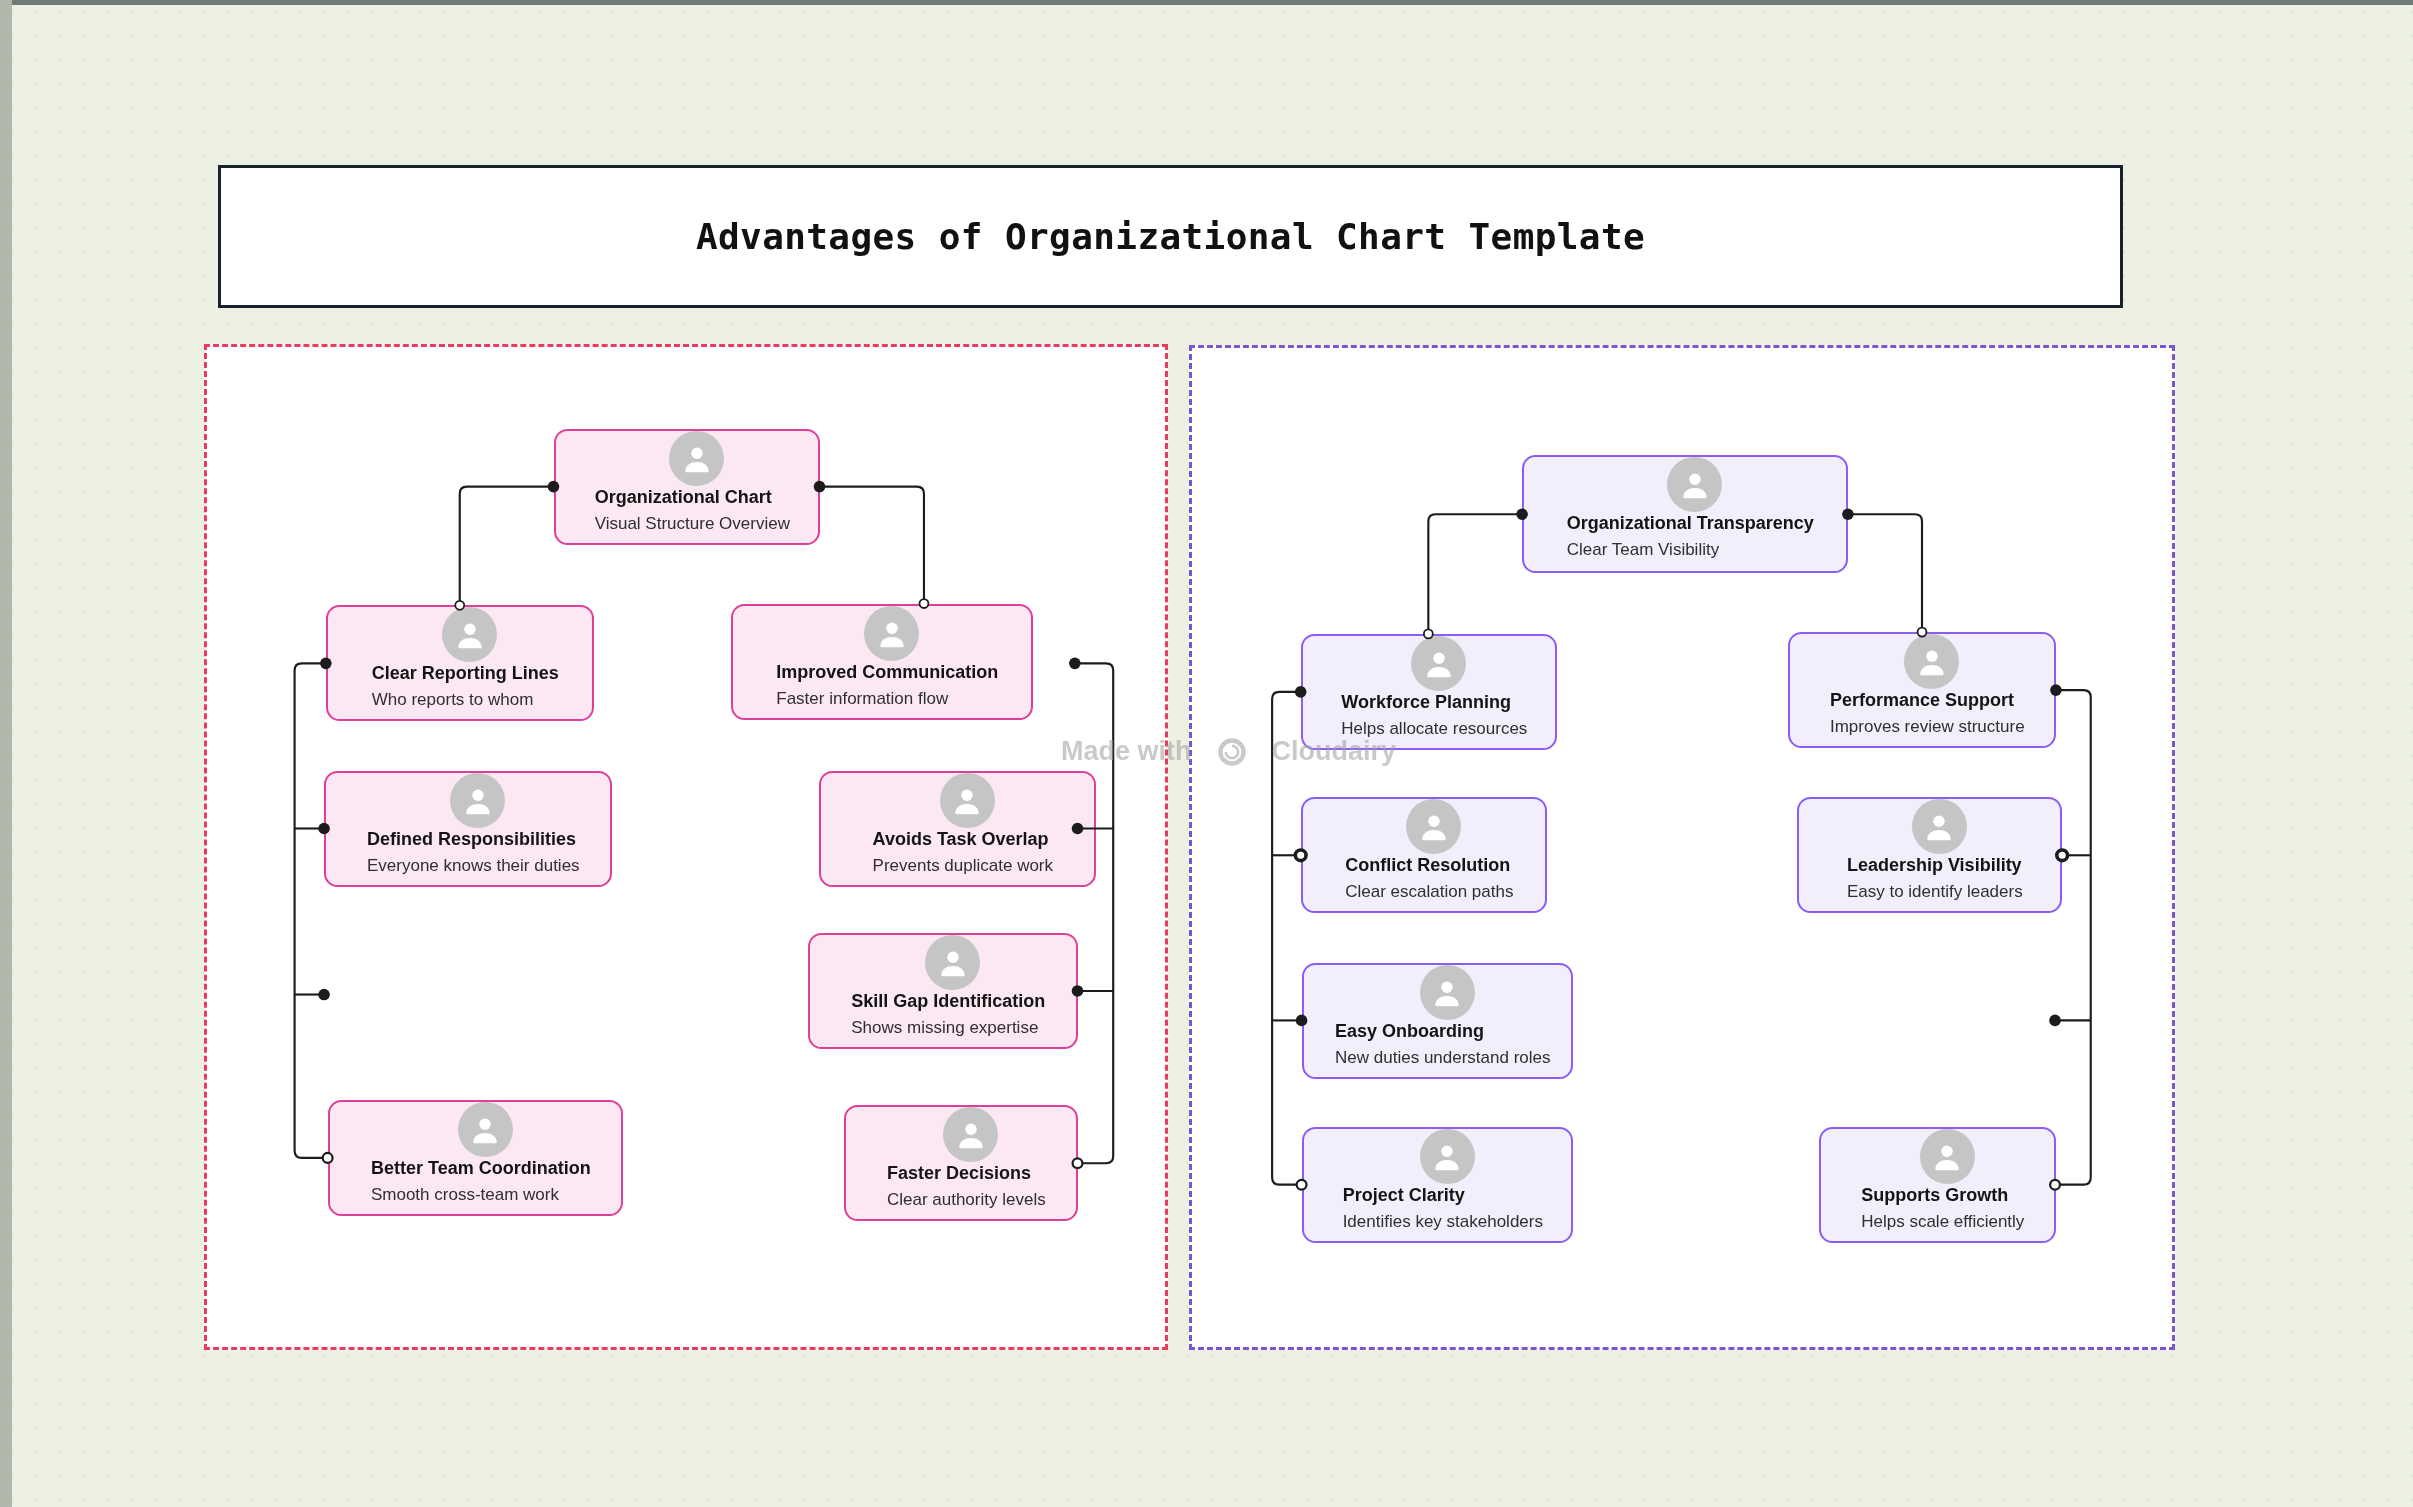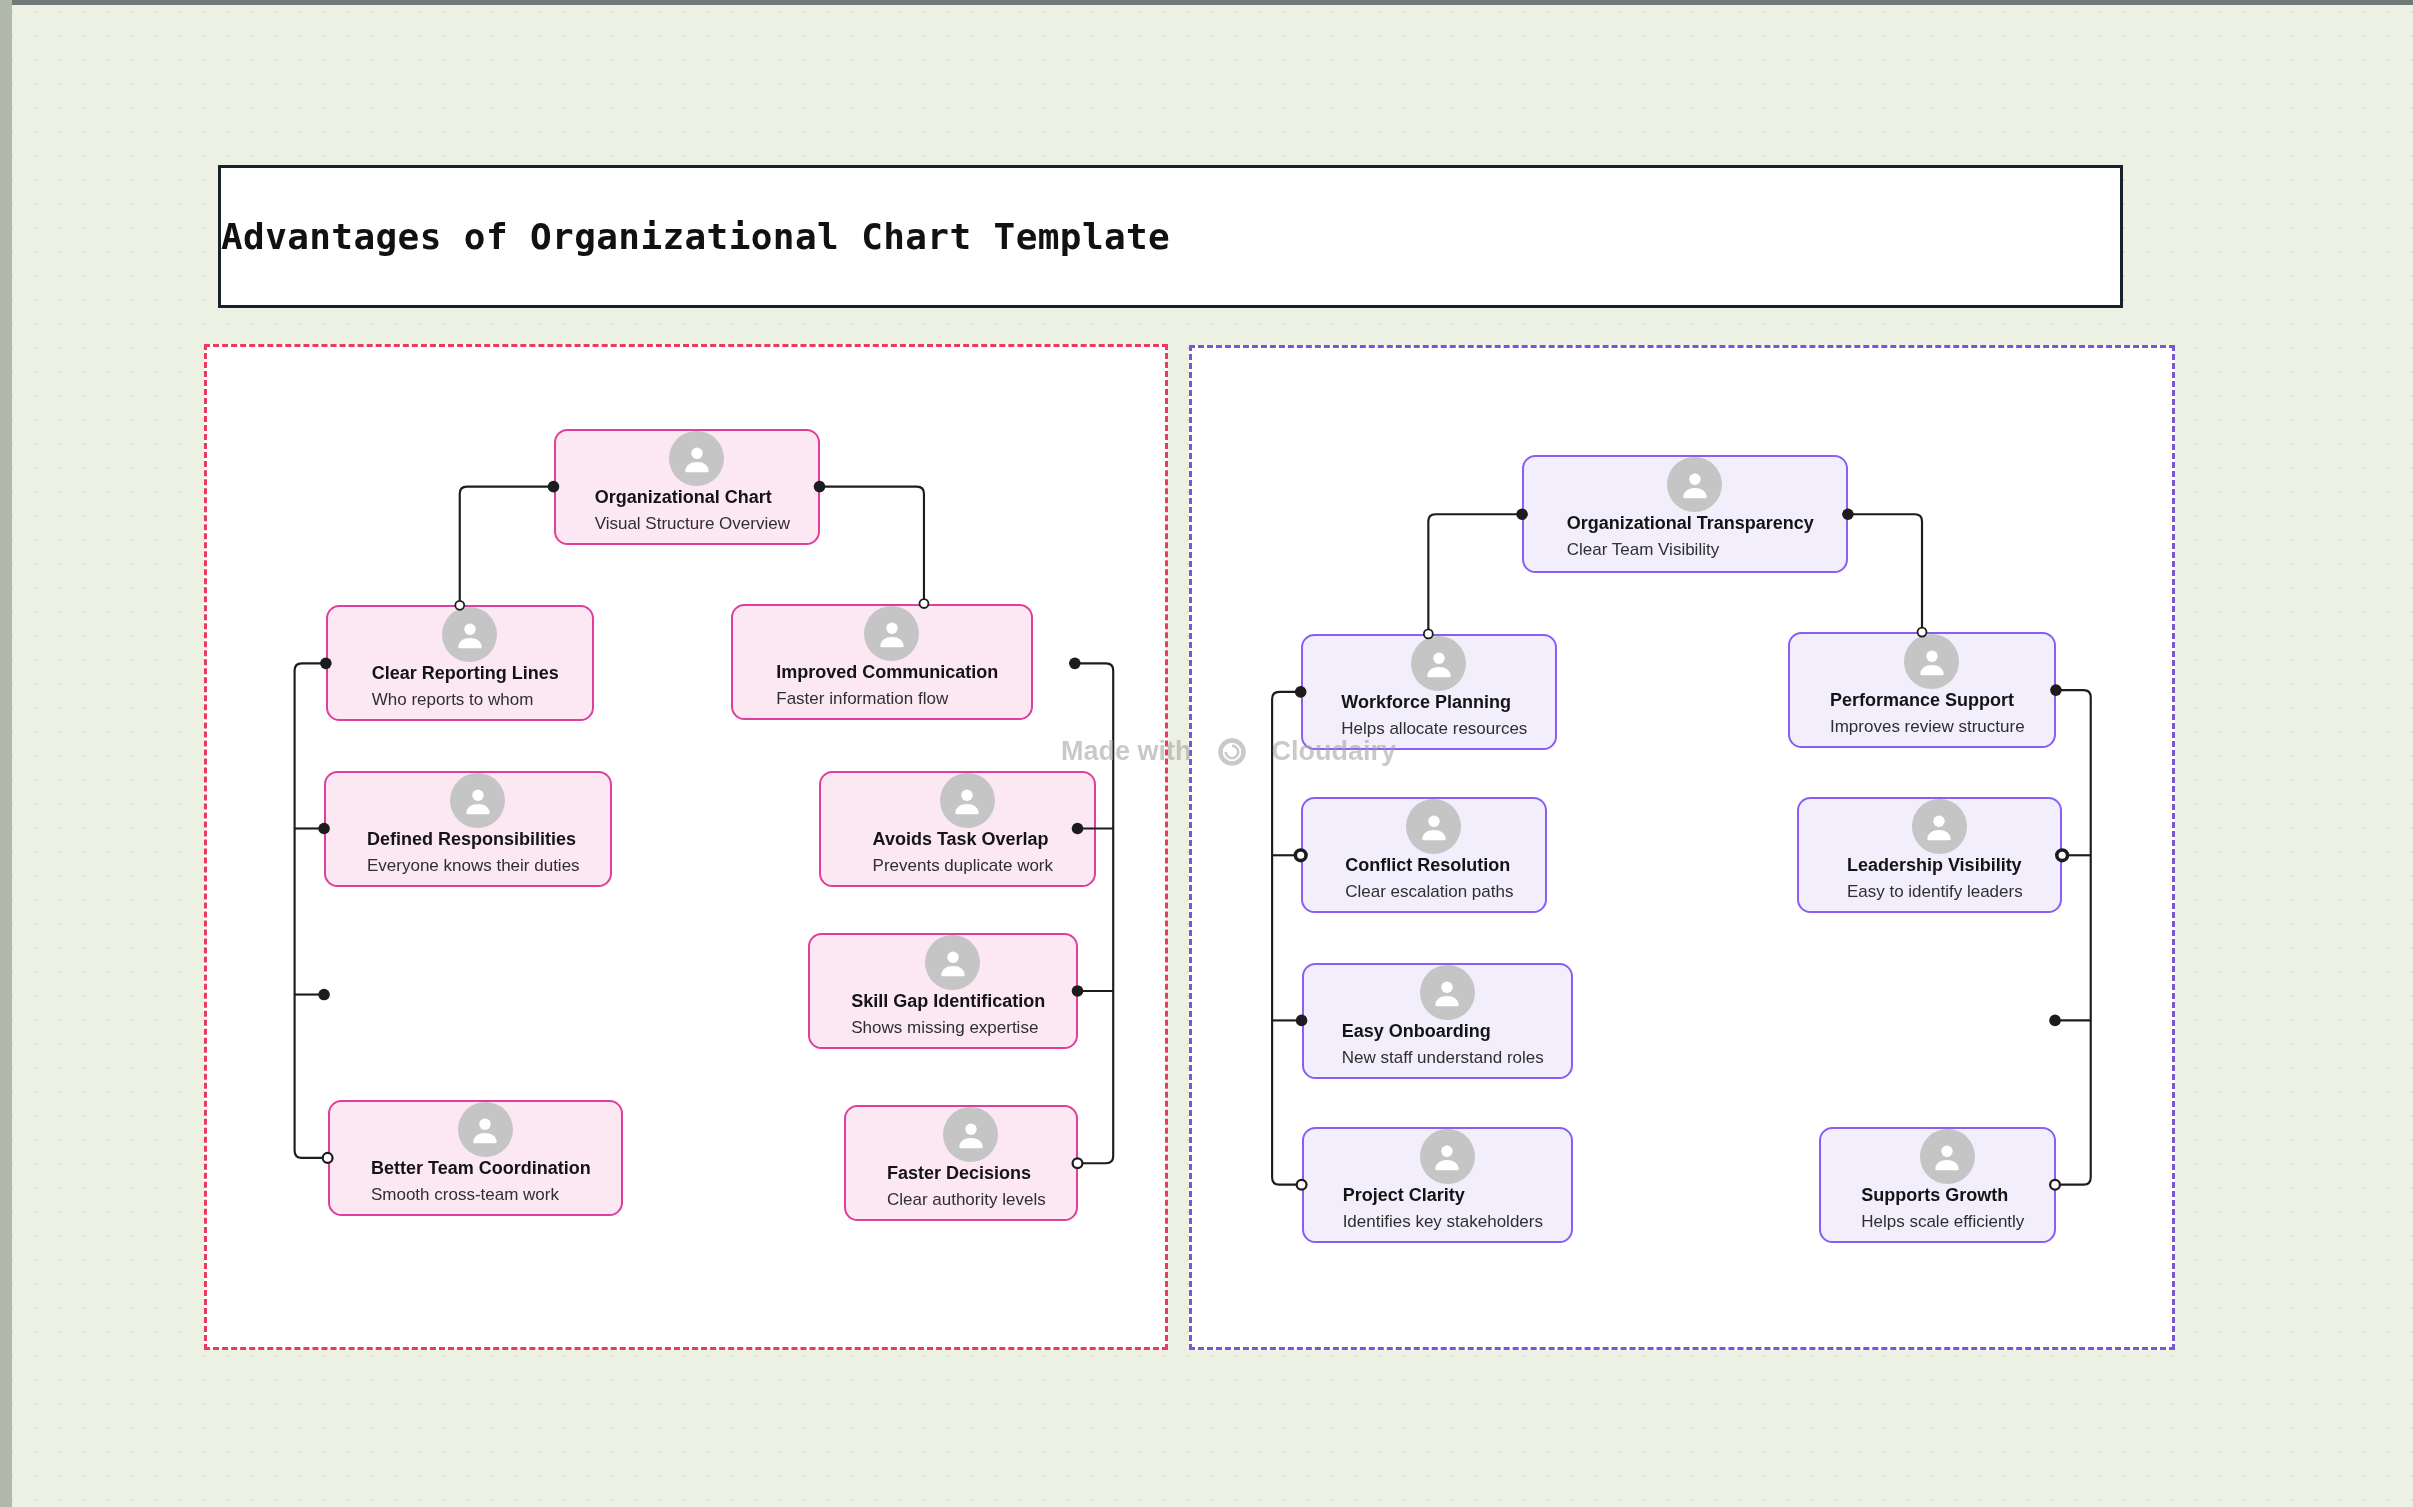--- a/index.html
+++ b/index.html
@@ -12,21 +12,21 @@
     background-color:var(--canvas-bg);
     background-image:radial-gradient(circle,var(--grid-dot) 1.4px,transparent 1.5px);
     background-size:24px 24px;
   }
   .edge-top{position:absolute;left:0;top:0;width:100%;height:5.4px;background:#6f7a78;z-index:10;}
   .edge-left{position:absolute;left:0;top:0;width:11.6px;height:100%;background:#b0b8ab;z-index:10;}
 
   .title-box{
     position:absolute;left:218px;top:165px;width:1905px;height:143px;
     background:var(--frame-white);border:3.6px solid var(--title-border);
-    display:flex;align-items:center;
+    display:flex;align-items:center;justify-content:center;
     box-sizing:border-box;z-index:2;
     font-family:"DejaVu Sans Mono","Liberation Mono",monospace;
     font-size:36px;font-weight:700;color:#111;letter-spacing:0.4px;
   }
 
   .frame{position:absolute;background:var(--frame-white);box-sizing:border-box;z-index:1;}
   .frame.pink-frame{left:204px;top:344px;width:964px;height:1006px;border:3.1px dashed var(--pink-frame-border);}
   .frame.purple-frame{left:1189px;top:345px;width:986px;height:1005px;border:3.1px dashed var(--purple-frame-border);}
 
   .node{
@@ -220,21 +220,21 @@
 
   <div class="node purple" style="left:1302px;top:963px;width:271px;height:116px">
     <div class="avatar">
         <svg class="person" viewBox="0 0 24 24">
           <circle cx="12" cy="8.4" r="3.6"></circle>
           <path d="M4.6 19.4c.3-3.4 3.5-5.5 7.4-5.5s7.1 2.1 7.4 5.5c.1.5-.4 1-.9 1H5.5c-.5 0-1-.5-.9-1z"></path>
         </svg>
       </div>
     <div class="label">
         <div class="node-title">Easy Onboarding</div>
-        <div class="node-subtitle">New staff understand roles</div>
+        <div class="node-subtitle">New duties understand roles</div>
       </div>
   </div>
 
   <div class="node purple" style="left:1302px;top:1127px;width:271px;height:116px">
     <div class="avatar">
         <svg class="person" viewBox="0 0 24 24">
           <circle cx="12" cy="8.4" r="3.6"></circle>
           <path d="M4.6 19.4c.3-3.4 3.5-5.5 7.4-5.5s7.1 2.1 7.4 5.5c.1.5-.4 1-.9 1H5.5c-.5 0-1-.5-.9-1z"></path>
         </svg>
       </div>

